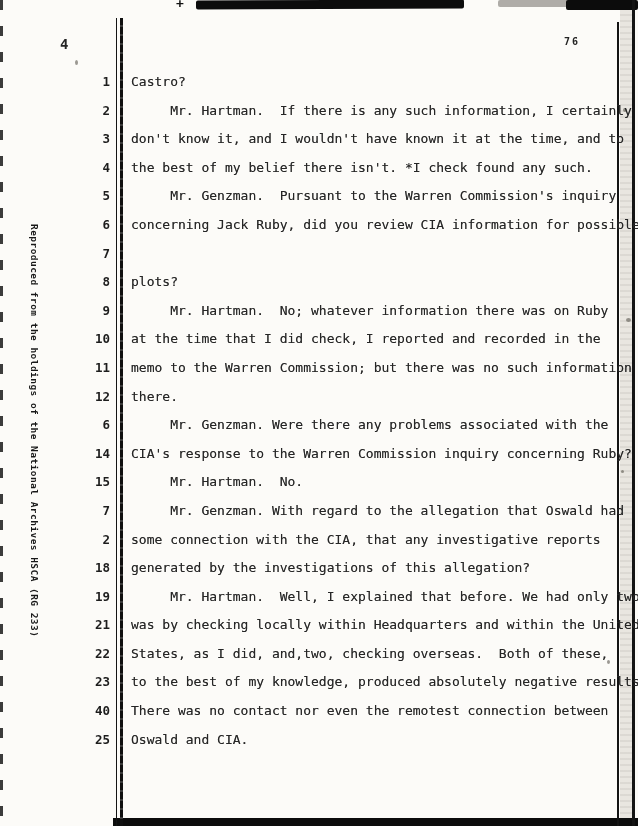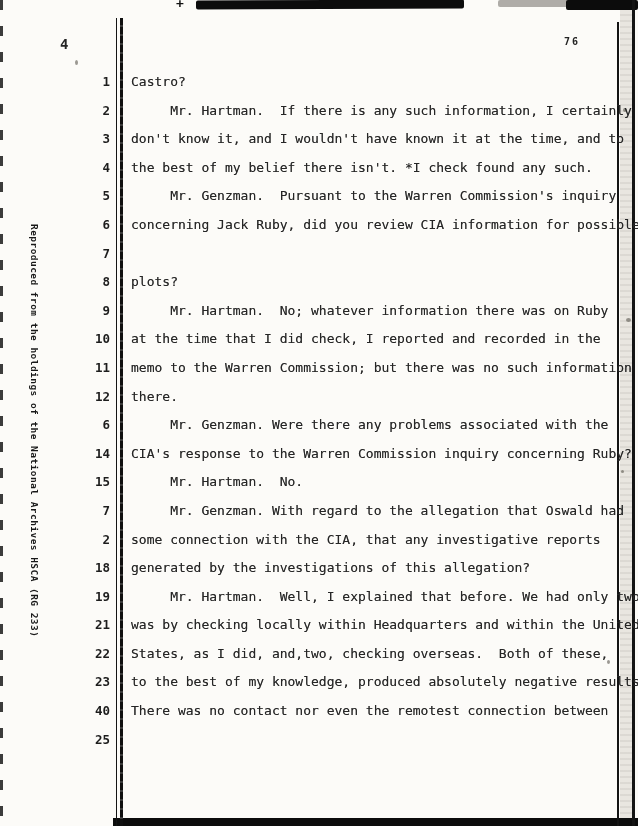--- a/index.html
+++ b/index.html
@@ -165,16 +165,17 @@
       <div class="line">
         <span class="num">23</span>
         <span class="txt">to the best of my knowledge, produced absolutely negative results.</span>
       </div>
       <div class="line">
         <span class="num">40</span>
         <span class="txt">There was no contact nor even the remotest connection between</span>
       </div>
       <div class="line">
         <span class="num">25</span>
+        <span class="txt">Oswald and CIA.</span>
       </div>
     </div>
 
 </div>
 
 </body></html>

